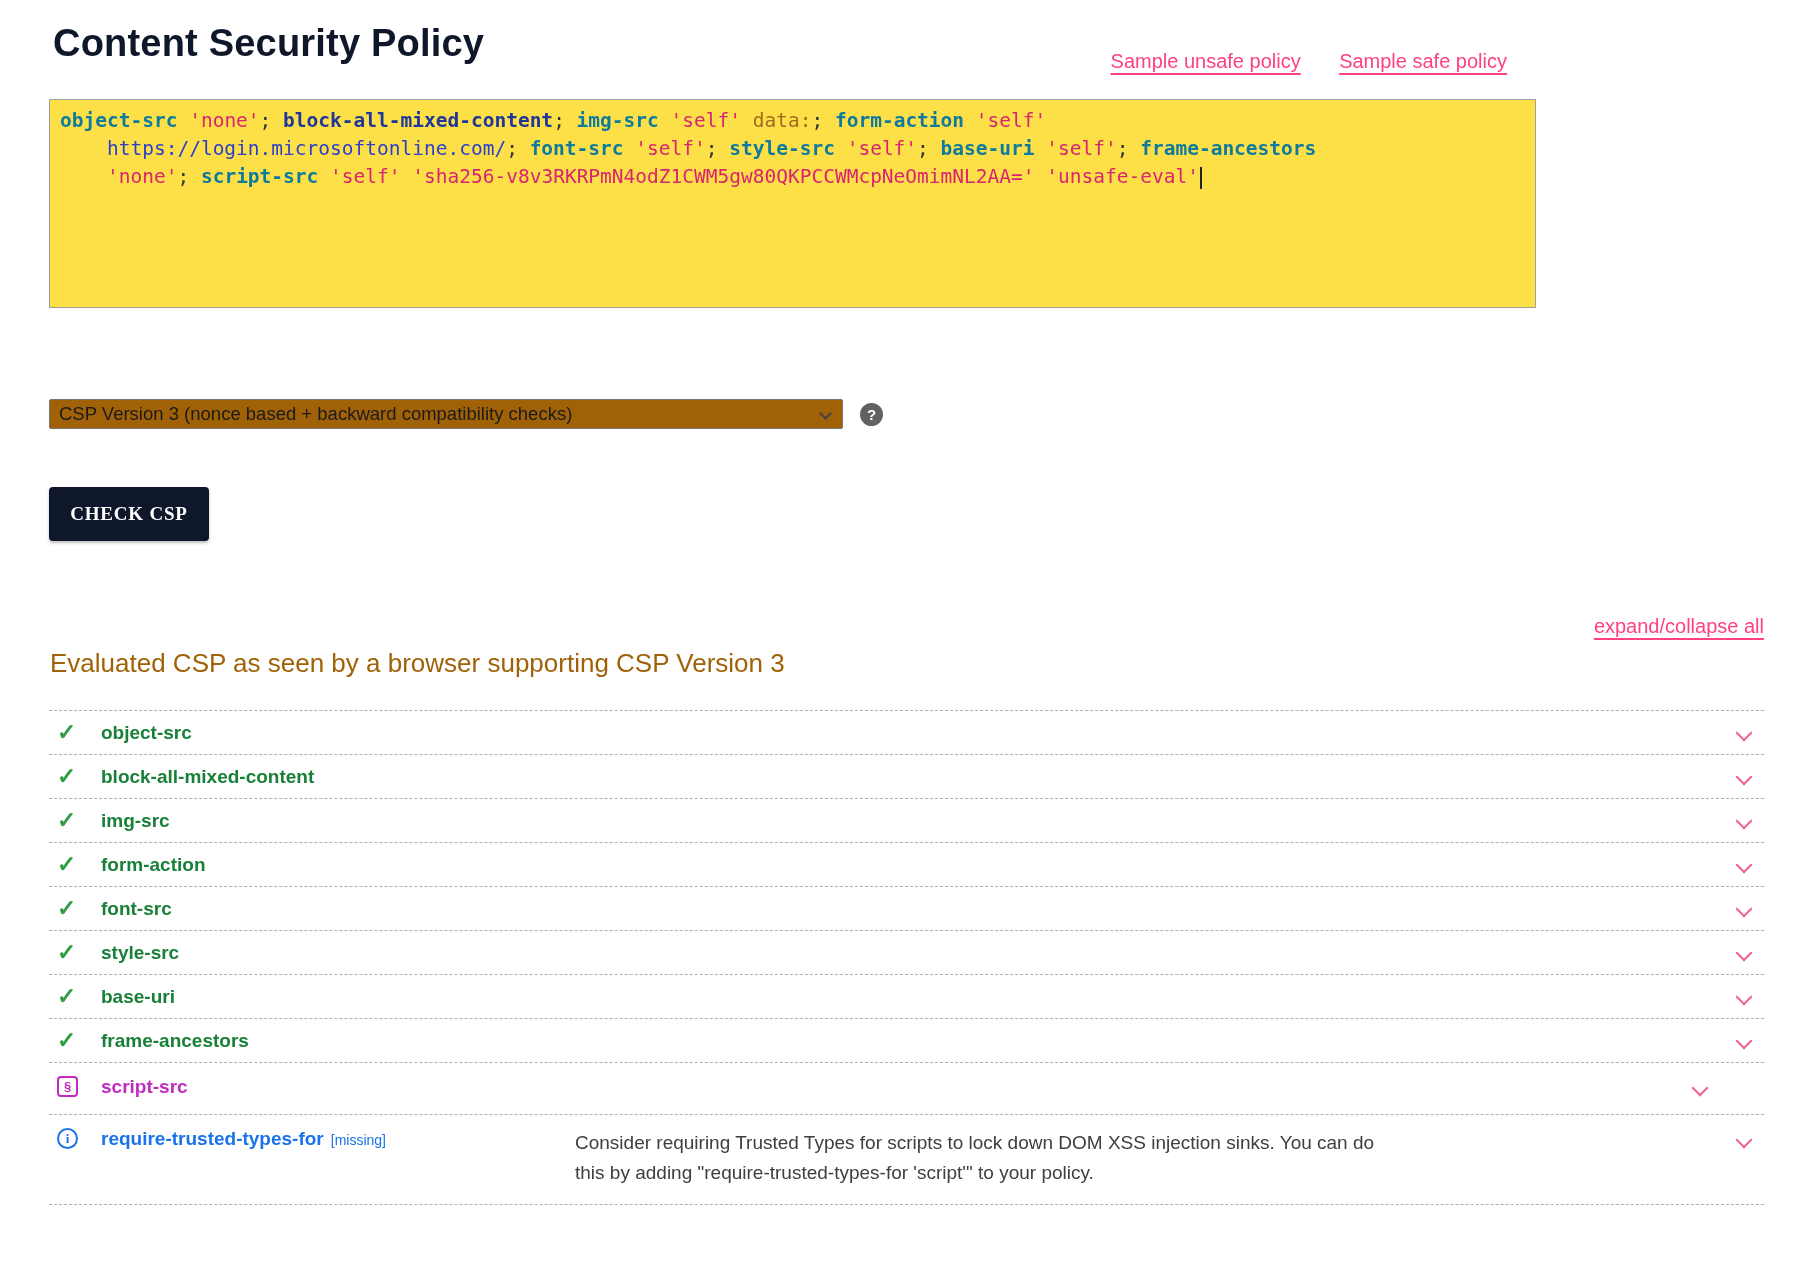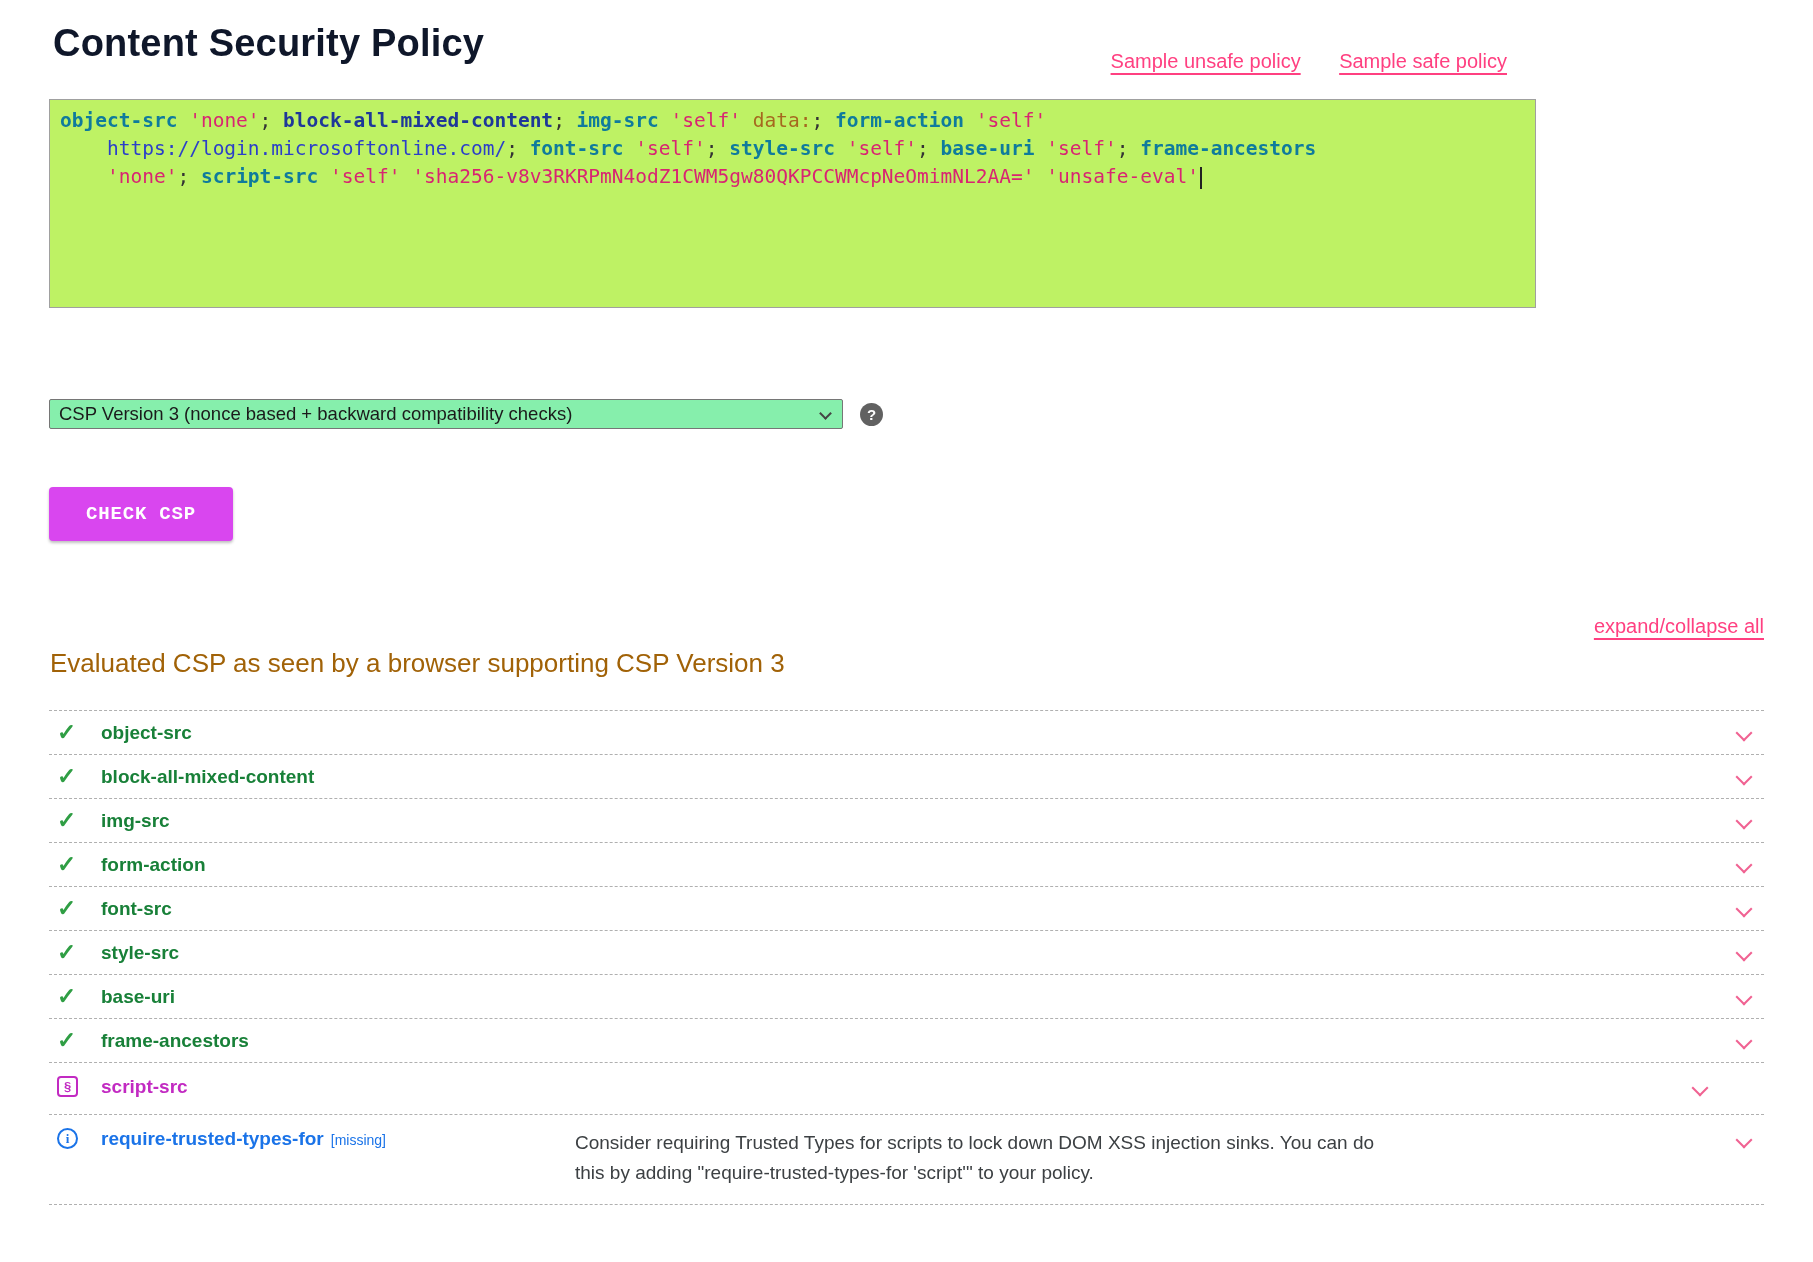--- a/index.html
+++ b/index.html
@@ -5,31 +5,31 @@
   * { margin:0; padding:0; box-sizing:border-box; }
   html,body { background:#ffffff; }
   body { font-family:"Liberation Sans", sans-serif; color:#3c4043; }
   .page { position:relative; width:1813px; height:1262px; overflow:hidden; background:#fff; }
 
   .page-title { position:absolute; left:53px; top:22px; font-size:38px; font-weight:700; color:#0f172a; letter-spacing:0.2px; }
 
   .sample-links { position:absolute; top:50px; right:306px; white-space:nowrap; }
   .sample-links a { color:#ff4081; font-size:20px; text-decoration:underline; text-underline-offset:5px; cursor:pointer; margin-left:34px; }
 
-  .editor { position:absolute; left:49px; top:99px; width:1487px; height:209px; border:1px solid #a0a0a0; background:#bef264; padding:7px 10px; font-family:"DejaVu Sans Mono", monospace; font-size:19.5px; line-height:28px; white-space:pre; overflow:hidden; cursor:text; }
+  .editor { position:absolute; left:49px; top:99px; width:1487px; height:209px; border:1px solid #a0a0a0; background:#fde047; padding:7px 10px; font-family:"DejaVu Sans Mono", monospace; font-size:19.5px; line-height:28px; white-space:pre; overflow:hidden; cursor:text; }
   .code-line span { white-space:pre; }
   .caret { display:inline-block; width:2px; height:22px; background:#222; vertical-align:middle; margin-left:1px; }
 
   .select-row { position:absolute; left:49px; top:399px; display:flex; align-items:center; }
-  .fake-select { position:relative; width:794px; height:30px; border:1px solid #767676; border-radius:2px; background:#86efac; display:flex; align-items:center; padding:0 30px 0 9px; cursor:pointer; }
+  .fake-select { position:relative; width:794px; height:30px; border:1px solid #767676; border-radius:2px; background:#a16207; display:flex; align-items:center; padding:0 30px 0 9px; cursor:pointer; }
   .fake-select .value { font-size:18.5px; color:#1b1b1b; white-space:nowrap; overflow:hidden; }
   .select-chevron { position:absolute; right:12px; top:9px; width:9px; height:9px; border-right:2px solid #444; border-bottom:2px solid #444; transform:rotate(45deg); }
   .help-icon { width:23px; height:23px; margin-left:17px; border-radius:50%; background:#616161; color:#fff; font-size:15px; font-weight:bold; display:flex; align-items:center; justify-content:center; cursor:pointer; }
 
-  .check-btn { position:absolute; left:49px; top:487px; width:184px; height:54px; background:#d946ef; color:#fff; border:none; border-radius:4px; font-family:Liberation Mono, monospace; font-size:19px; font-weight:bold; letter-spacing:0.8px; cursor:pointer; box-shadow:0 2px 3px rgba(0,0,0,0.25); }
+  .check-btn { position:absolute; left:49px; top:487px; width:160px; height:54px; background:#0f172a; color:#fff; border:none; border-radius:4px; font-family:Liberation Serif, serif; font-size:19px; font-weight:bold; letter-spacing:0.8px; cursor:pointer; box-shadow:0 2px 3px rgba(0,0,0,0.25); }
 
   .expand-all { position:absolute; right:49px; top:615px; color:#ff4081; font-size:20px; text-decoration:underline; text-underline-offset:5px; cursor:pointer; }
   .section-heading { position:absolute; left:50px; top:648px; font-size:26px; font-weight:400; color:#a16207; }
 
   .rows { position:absolute; left:49px; top:710px; width:1715px; border-top:1px dashed #b0b0b0; }
   .row { display:grid; grid-template-columns:44px 474px 1fr 44px; border-bottom:1px dashed #b0b0b0; padding-left:8px; }
   .row.simple { height:44px; align-items:center; }
   .row.has-msg { align-items:start; padding-top:13px; padding-bottom:16px; }
   .row-icon { display:flex; align-items:center; justify-content:flex-start; }
   .row-label { font-size:19px; font-weight:bold; }

